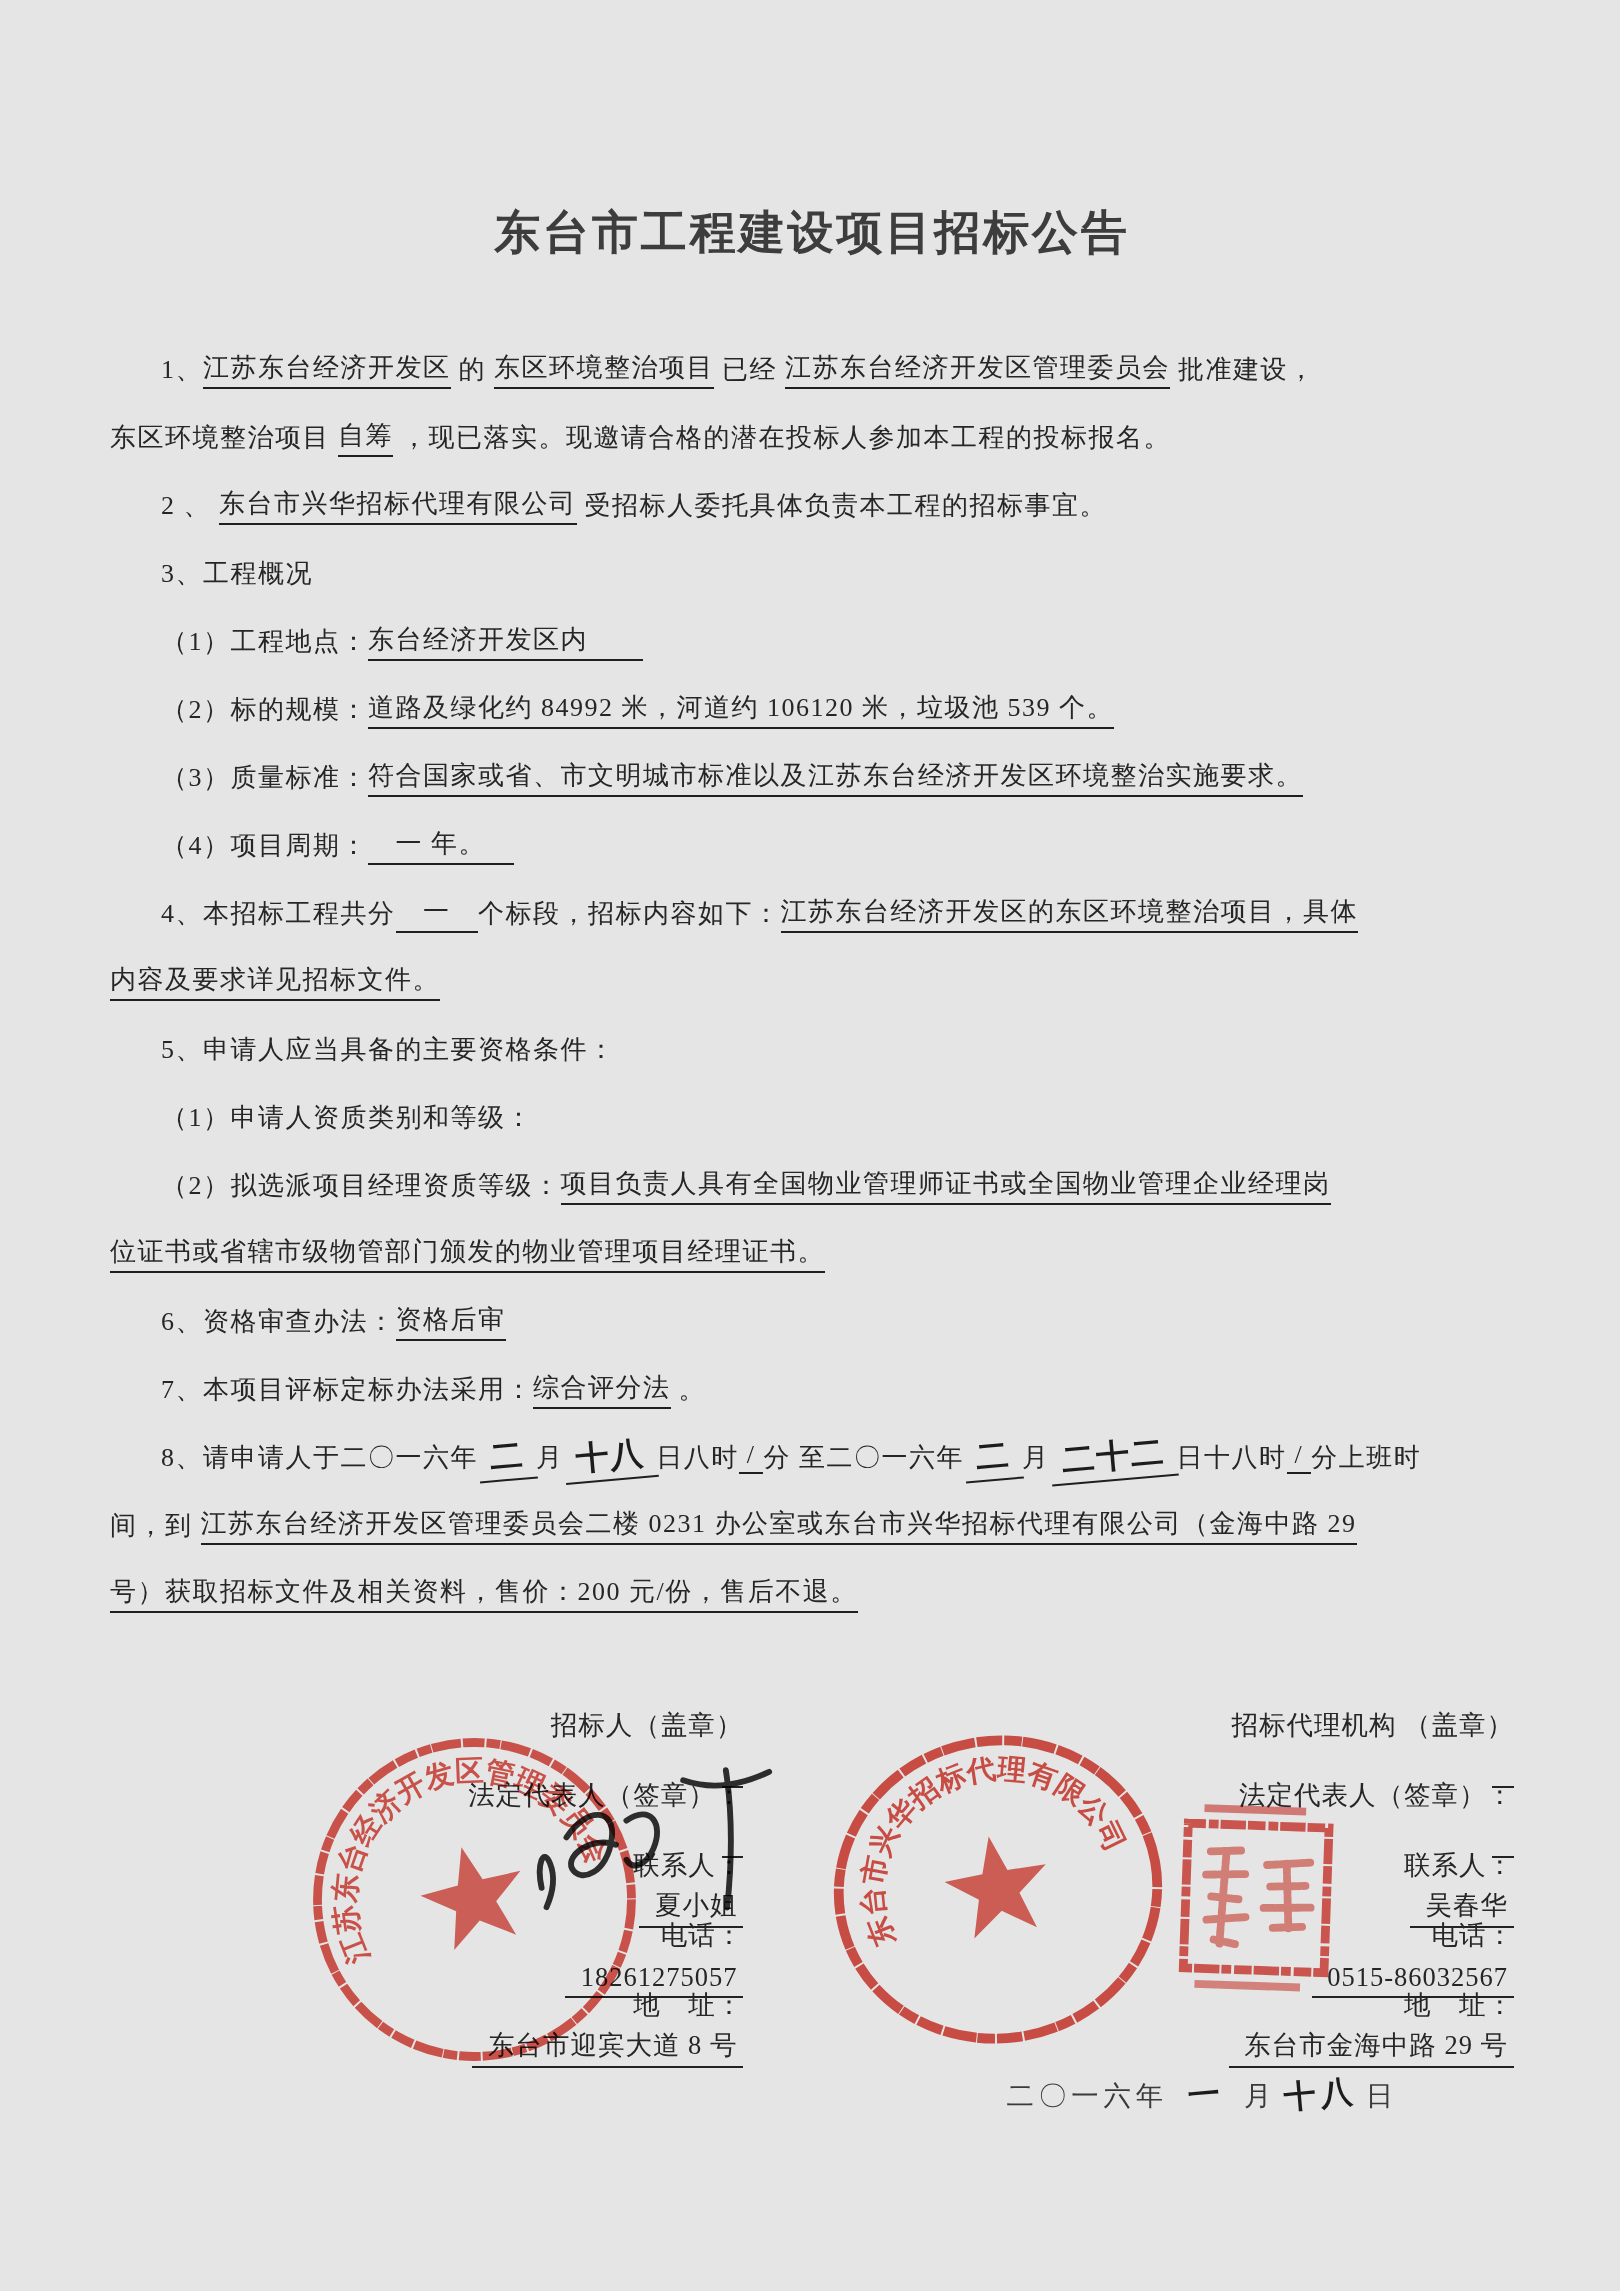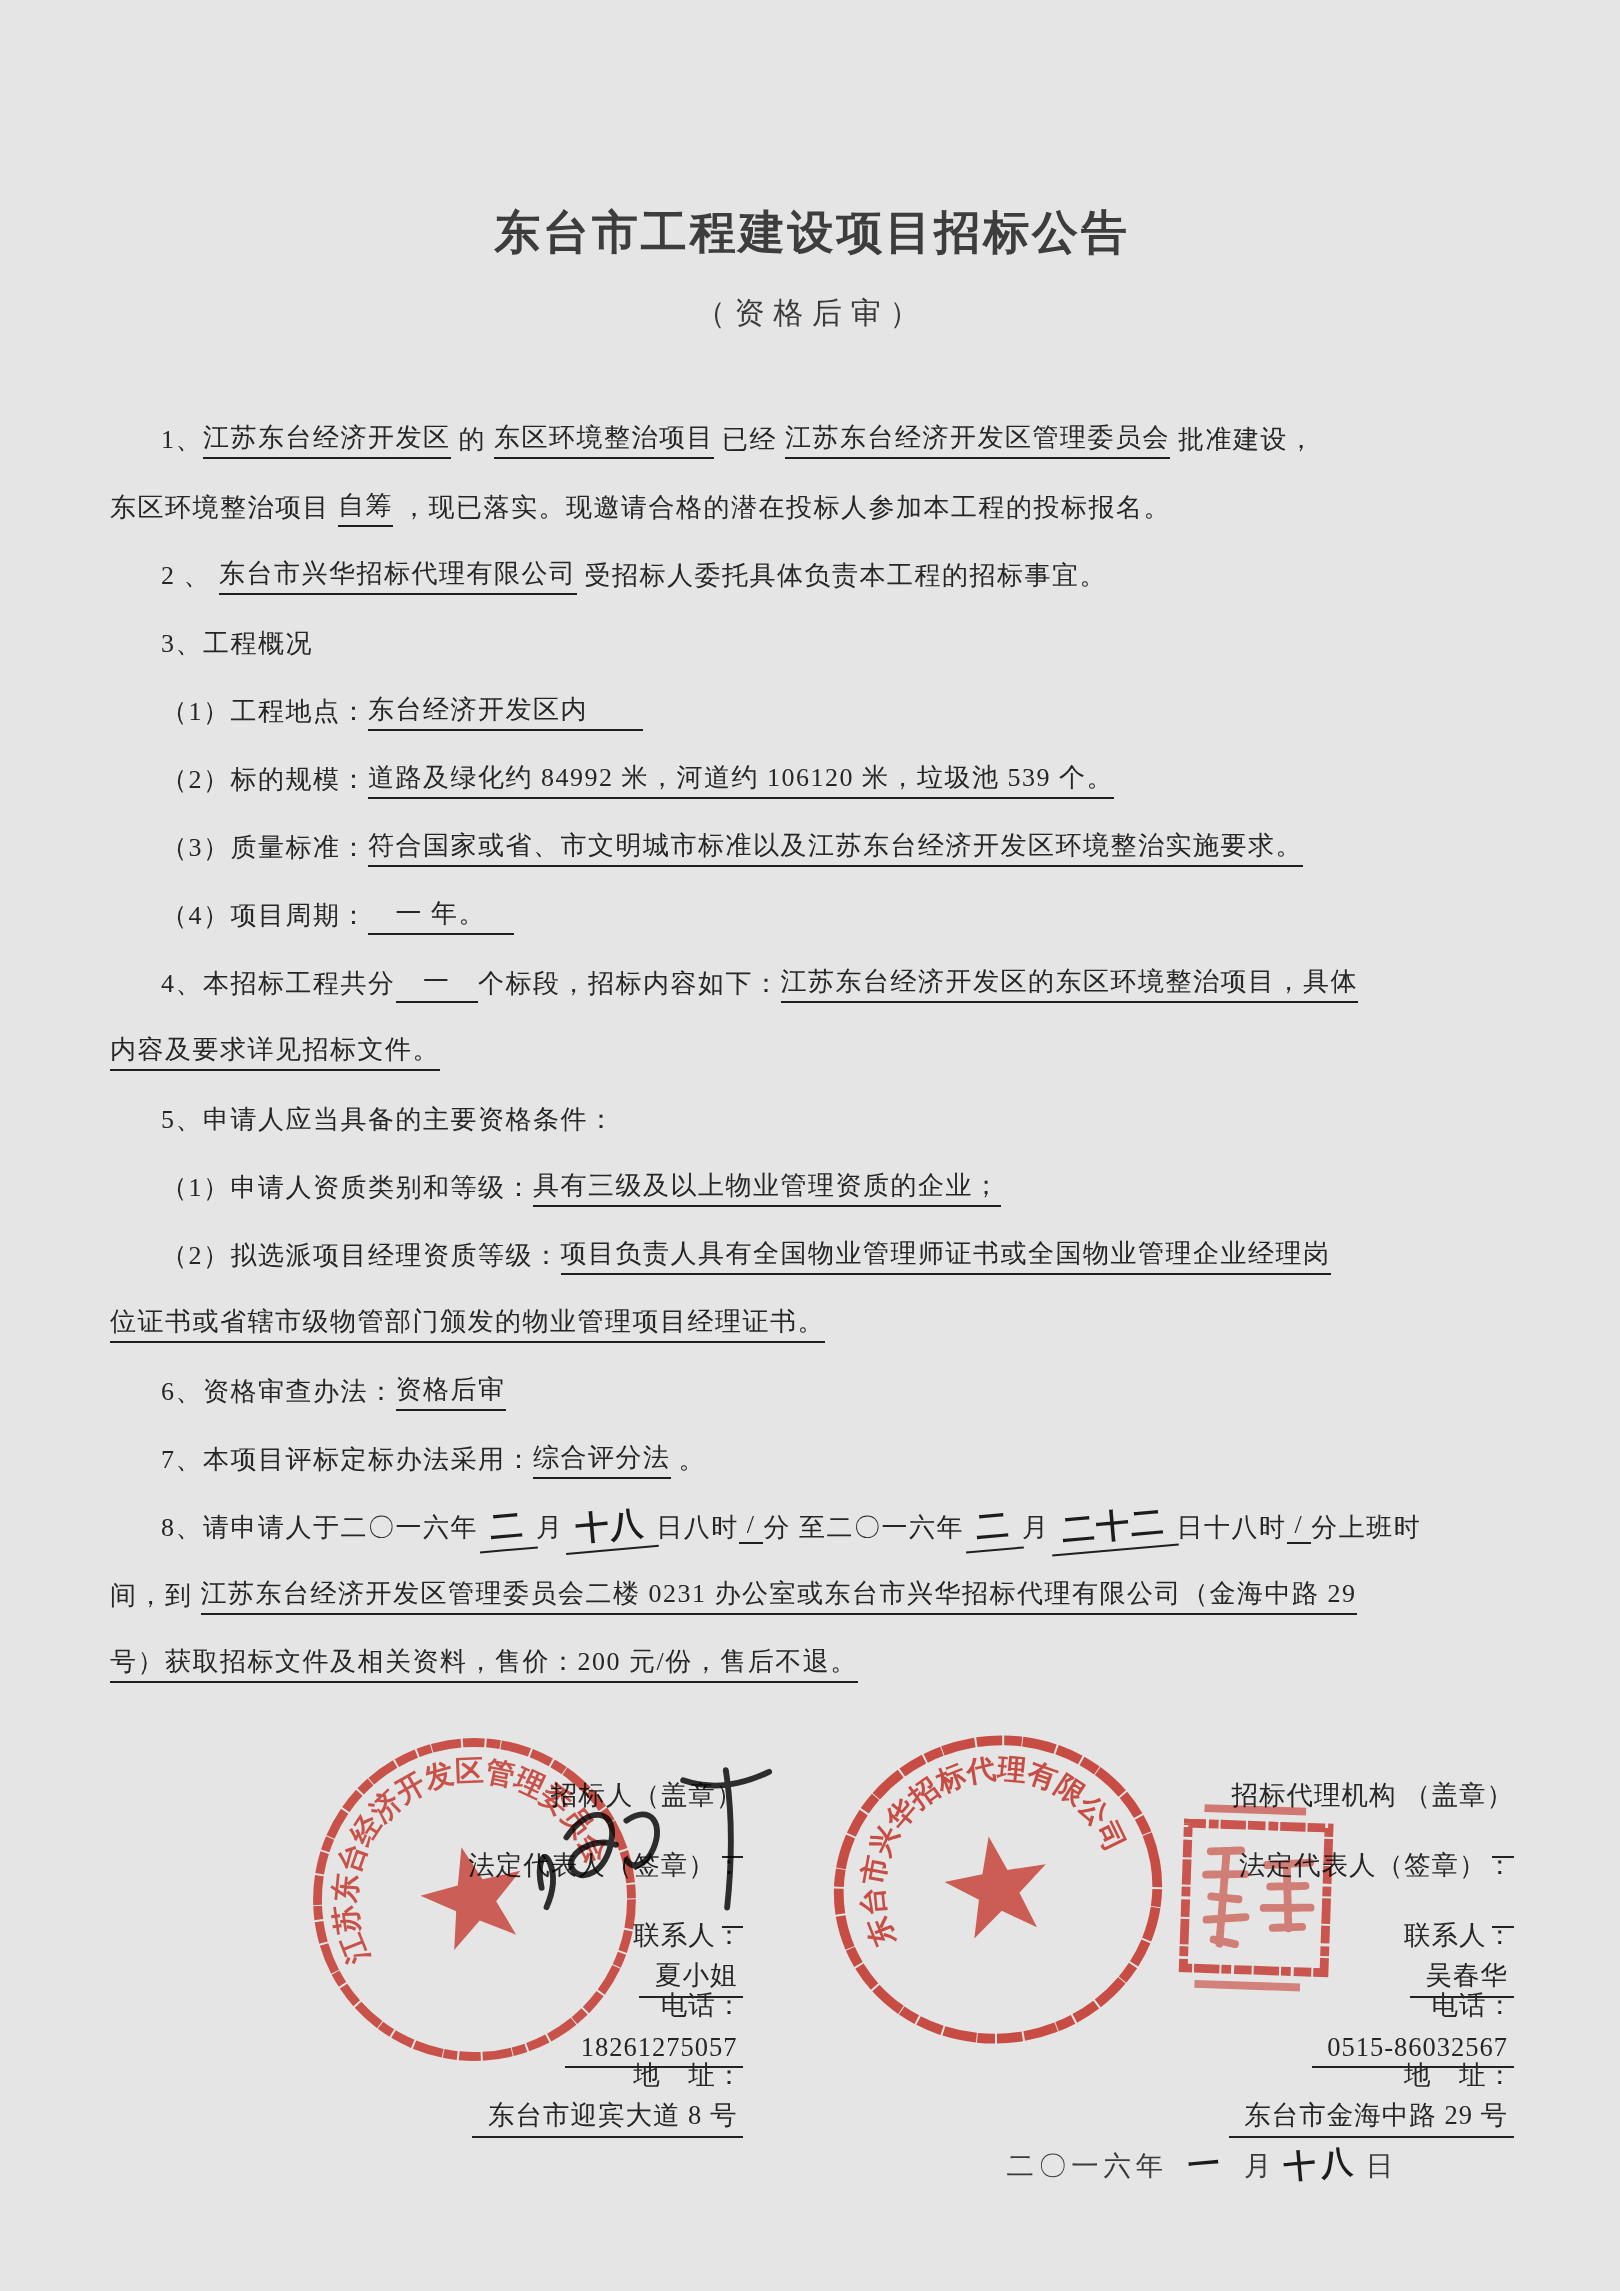--- a/index.html
+++ b/index.html
@@ -53,35 +53,34 @@
   }
   .date-line .seg.hw{font-size:32px;padding:0 7.8px;}
   .stamp{position:absolute;mix-blend-mode:multiply;pointer-events:none;}
 </style>
 </head>
 <body>
 
 <div class="page">
   <div class="inner">
     <h1 class="title">东台市工程建设项目招标公告</h1>
-    <div class="subtitle">（资格后审）</div>
 
     <div class="body-lines" id="body-lines">
         <div class="line indent"><span class="seg">1、</span><span class="seg u">江苏东台经济开发区</span><span class="seg"> 的 </span><span class="seg u">东区环境整治项目</span><span class="seg"> 已经 </span><span class="seg u">江苏东台经济开发区管理委员会</span><span class="seg"> 批准建设，</span></div>
         <div class="line"><span class="seg">东区环境整治项目 </span><span class="seg u">自筹</span><span class="seg"> ，现已落实。现邀请合格的潜在投标人参加本工程的投标报名。</span></div>
         <div class="line indent"><span class="seg">2 、 </span><span class="seg u">东台市兴华招标代理有限公司</span><span class="seg"> 受招标人委托具体负责本工程的招标事宜。</span></div>
         <div class="line indent"><span class="seg">3、工程概况</span></div>
         <div class="line indent"><span class="seg">（1）工程地点：</span><span class="seg u">东台经济开发区内　　</span></div>
         <div class="line indent"><span class="seg">（2）标的规模：</span><span class="seg u">道路及绿化约 84992 米，河道约 106120 米，垃圾池 539 个。</span></div>
         <div class="line indent"><span class="seg">（3）质量标准：</span><span class="seg u">符合国家或省、市文明城市标准以及江苏东台经济开发区环境整治实施要求。</span></div>
         <div class="line indent"><span class="seg">（4）项目周期：</span><span class="seg u">　一 年。　</span></div>
         <div class="line indent"><span class="seg">4、本招标工程共分</span><span class="seg u">　一　</span><span class="seg">个标段，招标内容如下：</span><span class="seg u">江苏东台经济开发区的东区环境整治项目，具体</span></div>
         <div class="line"><span class="seg u">内容及要求详见招标文件。</span></div>
         <div class="line indent"><span class="seg">5、申请人应当具备的主要资格条件：</span></div>
-        <div class="line indent"><span class="seg">（1）申请人资质类别和等级：</span><span class="seg u">具有三级及以上物业管理资质的企业；</span></div>
+        <div class="line indent"><span class="seg">（1）申请人资质类别和等级：</span></div>
         <div class="line indent"><span class="seg">（2）拟选派项目经理资质等级：</span><span class="seg u">项目负责人具有全国物业管理师证书或全国物业管理企业经理岗</span></div>
         <div class="line"><span class="seg u">位证书或省辖市级物管部门颁发的物业管理项目经理证书。</span></div>
         <div class="line indent"><span class="seg">6、资格审查办法：</span><span class="seg u">资格后审</span></div>
         <div class="line indent"><span class="seg">7、本项目评标定标办法采用：</span><span class="seg u">综合评分法</span><span class="seg"> 。</span></div>
         <div class="line indent"><span class="seg">8、请申请人于二〇一六年</span><span class="seg hw u">二</span><span class="seg">月</span><span class="seg hw u">十八</span><span class="seg">日八时</span><span class="seg u"> / </span><span class="seg">分 至二〇一六年</span><span class="seg hw u">二</span><span class="seg">月</span><span class="seg hw u">二十二</span><span class="seg">日十八时</span><span class="seg u"> / </span><span class="seg">分上班时</span></div>
         <div class="line"><span class="seg">间，到 </span><span class="seg u">江苏东台经济开发区管理委员会二楼 0231 办公室或东台市兴华招标代理有限公司（金海中路 29</span></div>
         <div class="line"><span class="seg u">号）获取招标文件及相关资料，售价：200 元/份，售后不退。</span></div>
       </div>
 
     <div class="sig-grid">

